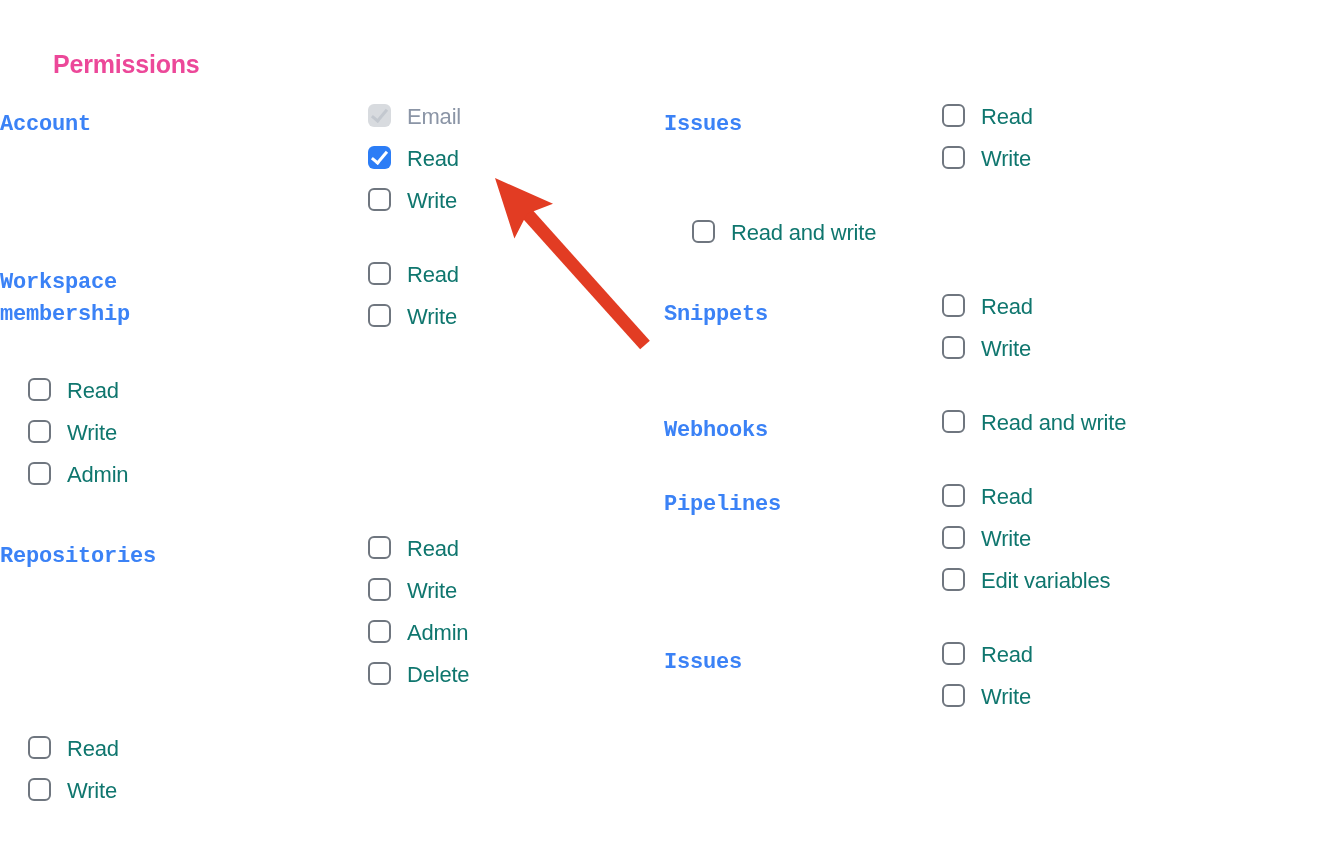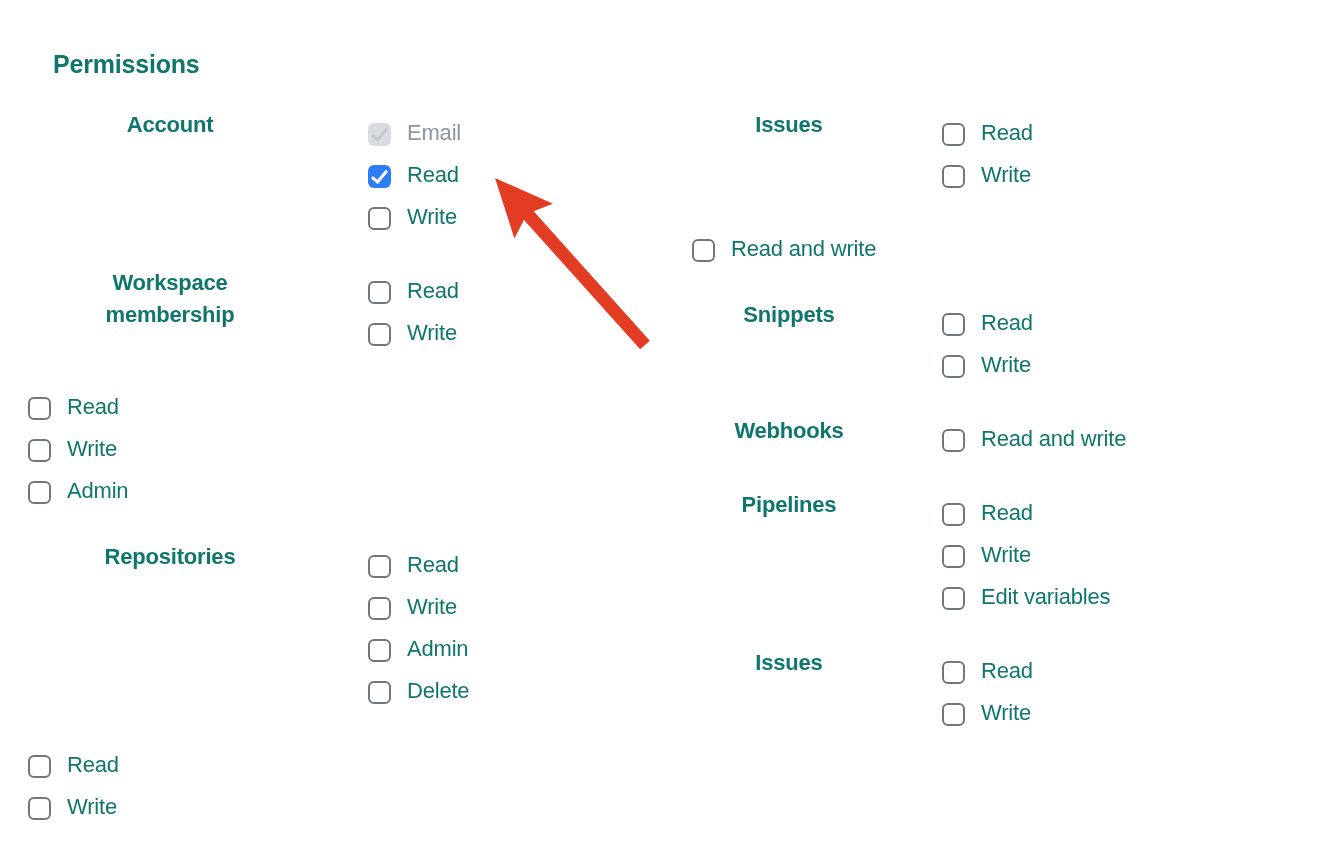--- a/index.html
+++ b/index.html
@@ -5,35 +5,35 @@
   * { margin:0; padding:0; box-sizing:border-box; }
   html,body { background:#ffffff; }
   body { font-family:"Liberation Sans","DejaVu Sans",sans-serif; }
   .screen {
     position:relative; width:1322px; height:844px;
     background:#ffffff; overflow:hidden;
     letter-spacing:-0.2px;
   }
   .heading {
     position:absolute; left:53px; top:50px;
-    font-size:25px; font-weight:700; color:#0f766e;
+    font-size:25px; font-weight:700; color:#ec4899;
   }
   .col { position:absolute; top:104px; }
   .col-left  { left:0; }
   .col-right { left:664px; }
   .group { display:flex; margin-bottom:32px; }
   .glabel {
-    text-align:center; font-weight:700; font-size:22px;
-    color:#0f766e; line-height:32px; padding-top:5px;
+    text-align:left; font-weight:700; font-size:22px;
+    color:#3b82f6; line-height:32px; padding-top:5px;font-family:Liberation Mono, monospace;
   }
   .col-left  .glabel { width:340px; }
   .col-right .glabel { width:250px; }
   .glabel span { display:inline-block; max-width:205px; }
   .opts { margin-left:28px; }
-  .opt { display:flex; align-items:flex-end; height:42px; }
+  .opt { display:flex; align-items:flex-start; height:42px; }
   .cb {
     width:23px; height:23px; flex:none; border-radius:6px;
     display:flex; align-items:center; justify-content:center;
   }
   .opt[data-state="unchecked"] .cb { background:#ffffff; border:2px solid #6F767F; }
   .opt[data-state="checked"] .cb { background:#2C7DF6; }
   .opt[data-state="checked-disabled"] .cb { background:#D8DBDF; }
   .cb::after {
     content:""; display:none; width:6px; height:13px;
     border:solid #ffffff; border-width:0 3px 3px 0;

